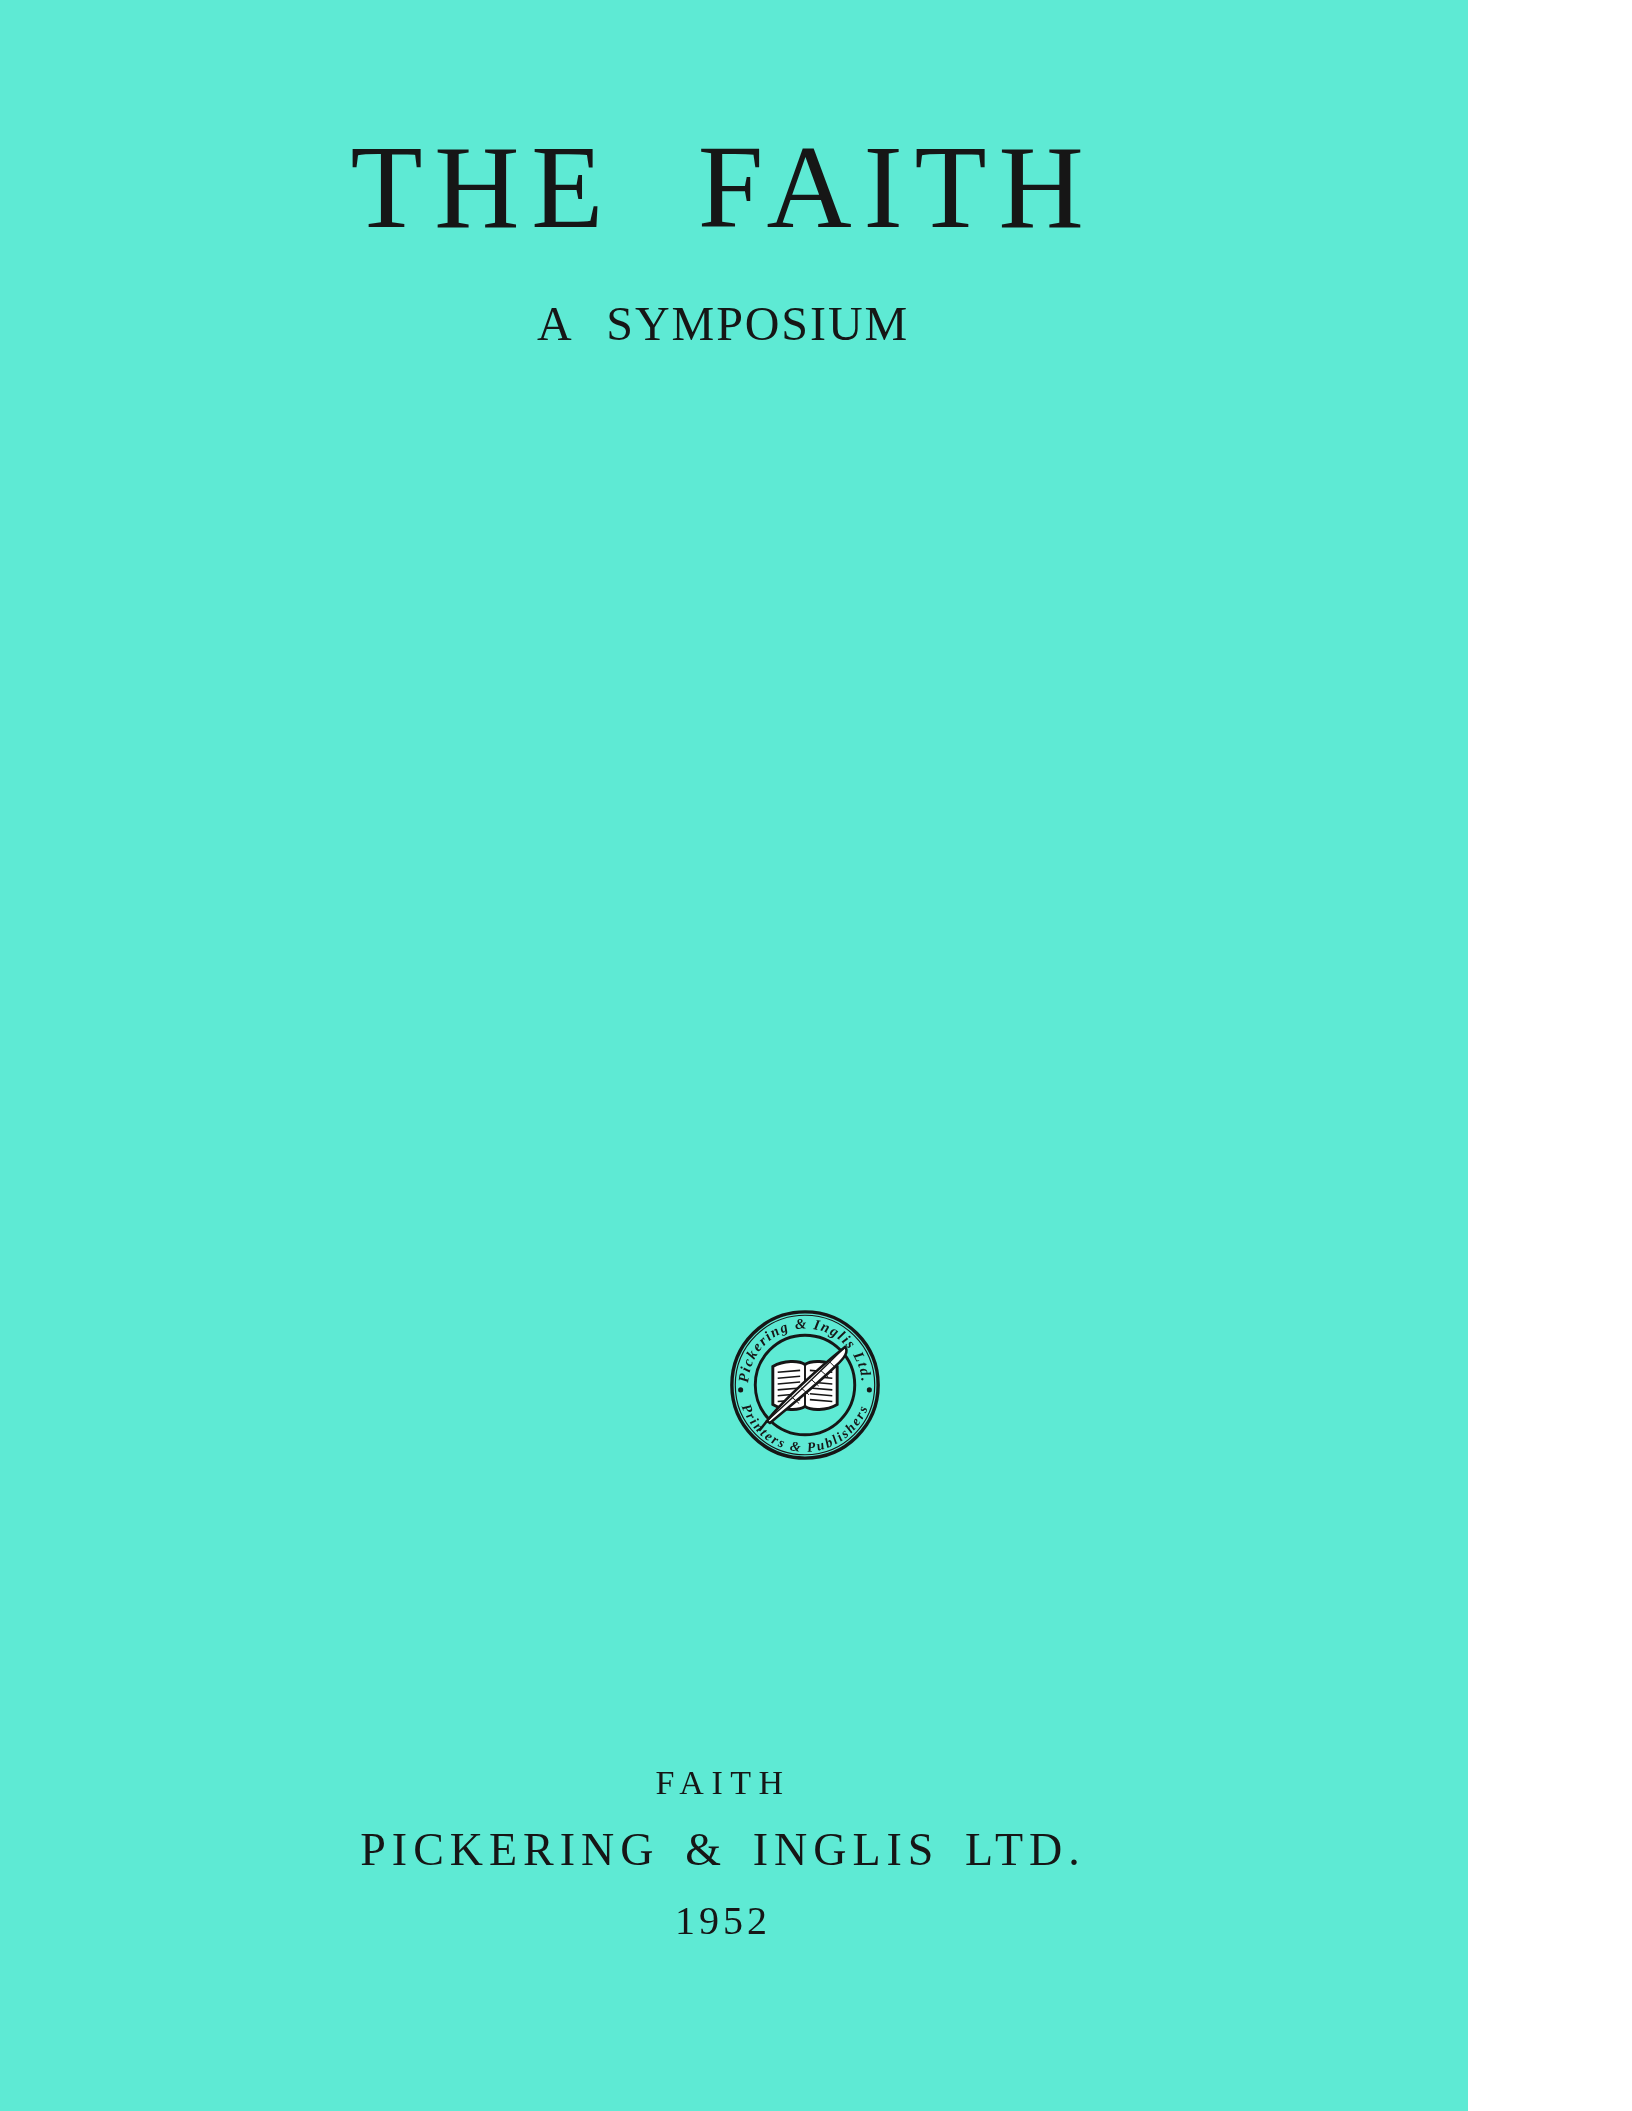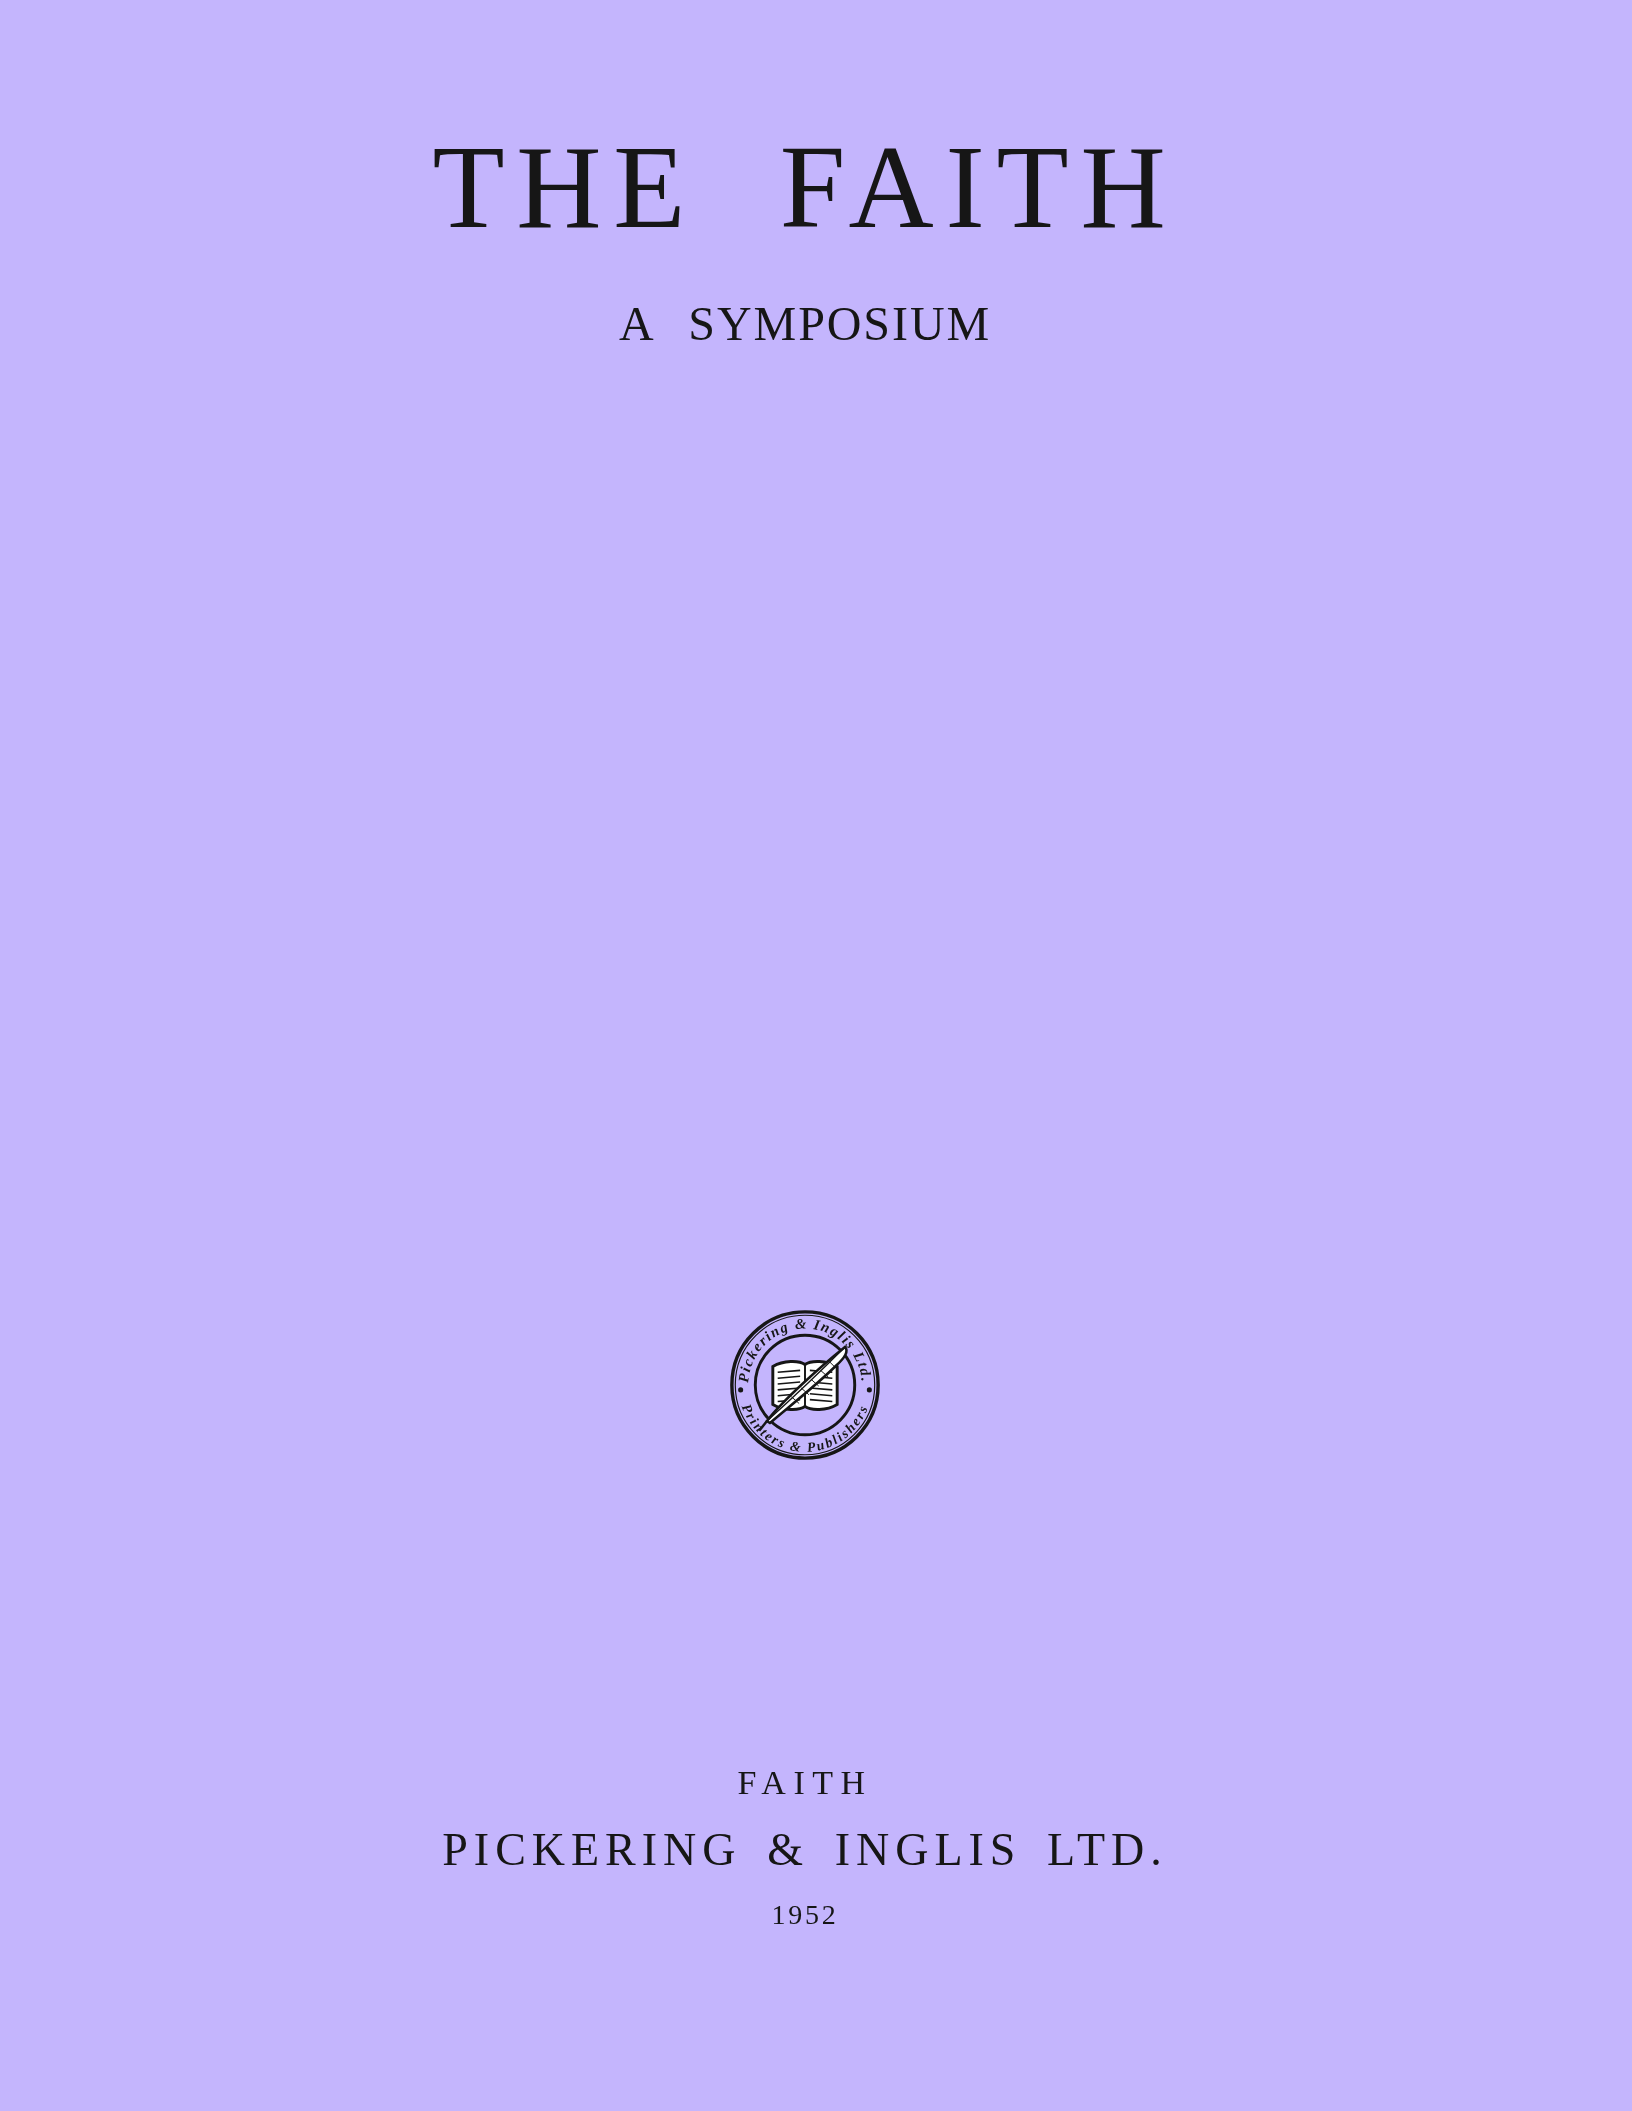--- a/index.html
+++ b/index.html
@@ -1,19 +1,19 @@
 <!DOCTYPE html>
 <html><head>
 <meta charset="utf-8">
 <style>
   html,body{margin:0;padding:0;background:#ffffff;}
   .page{
     position:relative;
-    width:1632px;height:2111px;
-    background:#c4b5fd;
+    width:1468px;height:2111px;
+    background:#5eead4;
     color:#161616;
     font-family:"Liberation Serif","DejaVu Serif",serif;
     overflow:hidden;
   }
   .line{
     position:absolute;
     left:0;right:22px;           
     margin:0;
     text-align:center;
     white-space:nowrap;
@@ -50,21 +50,21 @@
     letter-spacing:0.22em;
   }
   .imprint-publisher{
     top:1827px;
     font-size:46px;
     letter-spacing:0.13em;
     word-spacing:0.18em;
   }
   .imprint-year{
     top:1901px;
-    font-size:28px;
+    font-size:40px;
     letter-spacing:0.10em;
     font-variant-numeric:oldstyle-nums;
     font-feature-settings:"onum" 1;
   }
   .logo-wrap{
     position:absolute;
     left:727px;top:1307px;
     width:156px;height:156px;
   }
   .logo-wrap svg{display:block;width:156px;height:156px;}

